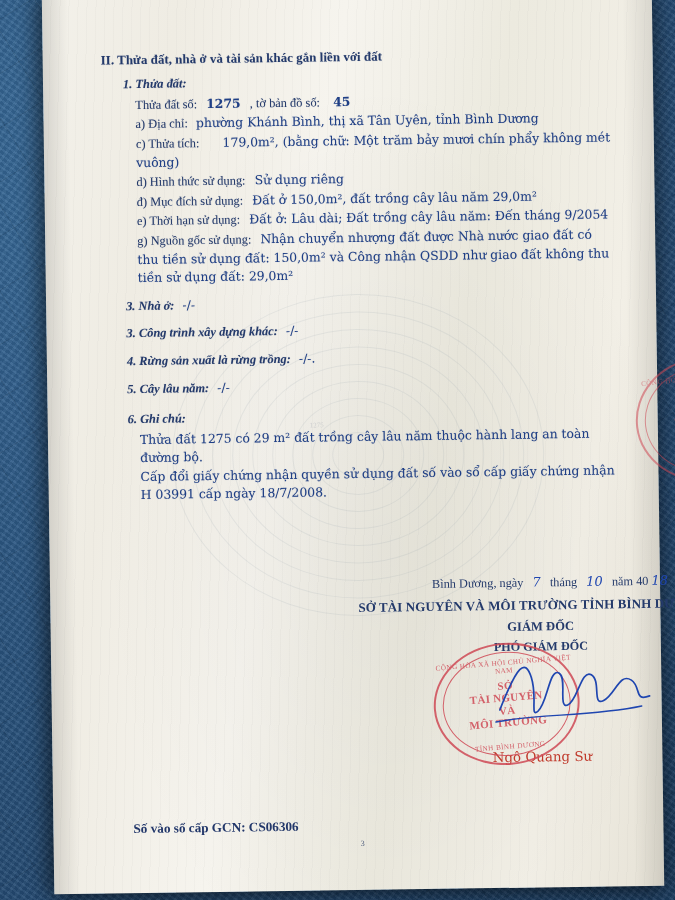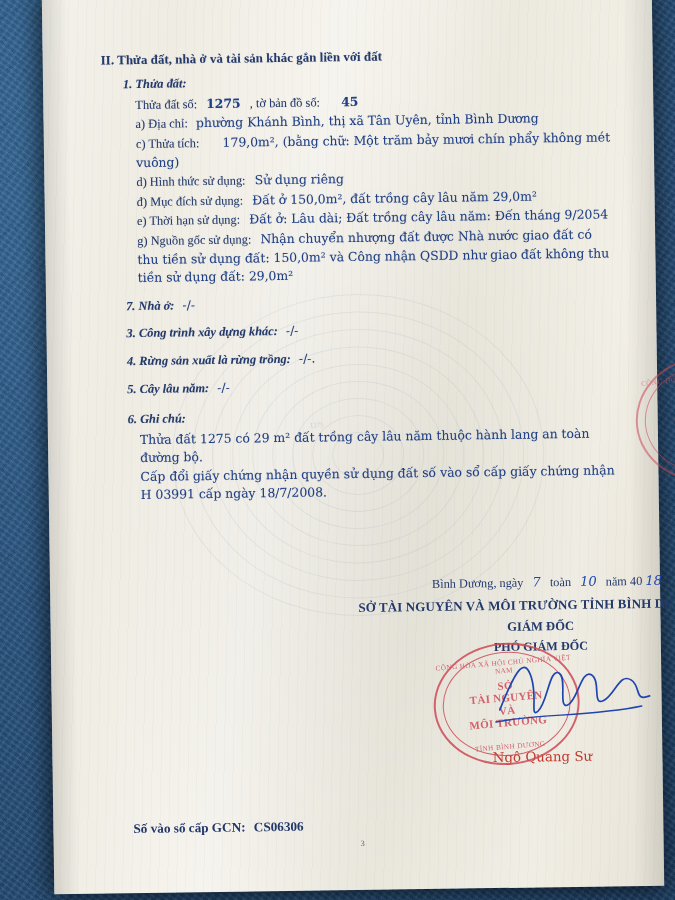--- a/index.html
+++ b/index.html
@@ -290,21 +290,21 @@
 
       <div class="sec-title">II. Thửa đất, nhà ở và tài sản khác gắn liền với đất</div>
 
       <div class="block">
         <div class="subtitle">1. Thửa đất:</div>
 
         <div class="row">
           <span>Thửa đất số:</span>
           <span class="hand num" style="margin:0 6px;">1275</span>
           <span>, tờ bản đồ số:</span>
-          <span class="hand num" style="margin-left:18px;">45</span>
+          <span class="hand num" style="margin-left:10px;">45</span>
         </div>
 
         <div class="row">
           <span>a) Địa chỉ:</span>
           <span class="hand" style="margin-left:5px;">phường Khánh Bình, thị xã Tân Uyên, tỉnh Bình Dương</span>
         </div>
 
         <div class="row">
           <span>c) Thửa tích:</span>
           <span class="hand" style="margin-left:20px;">179,0m², (bằng chữ: Một trăm bảy mươi chín phẩy không mét vuông)</span>
@@ -324,21 +324,21 @@
           <span>e) Thời hạn sử dụng:</span>
           <span class="hand" style="margin-left:6px;">Đất ở: Lâu dài; Đất trồng cây lâu năm: Đến tháng 9/2054</span>
         </div>
 
         <div class="row">
           <span>g) Nguồn gốc sử dụng:</span>
           <span class="hand" style="margin-left:6px;">Nhận chuyển nhượng đất được Nhà nước giao đất có thu tiền sử dụng đất: 150,0m² và Công nhận QSDD như giao đất không thu tiền sử dụng đất: 29,0m²</span>
         </div>
 
         <div class="item">
-          <span>7. Nhà ở:</span>
+          <span>3. Nhà ở:</span>
           <span class="hand plain" style="margin-left:5px;">-/-</span>
         </div>
         <div class="item">
           <span>3. Công trình xây dựng khác:</span>
           <span class="hand plain" style="margin-left:5px;">-/-</span>
         </div>
         <div class="item">
           <span>4. Rừng sản xuất là rừng trồng:</span>
           <span class="hand plain" style="margin-left:5px;">-/-.</span>
         </div>
@@ -354,21 +354,21 @@
         <div class="note-body hand">Cấp đổi giấy chứng nhận quyền sử dụng đất số vào sổ cấp giấy chứng nhận H 03991 cấp ngày 18/7/2008.</div>
       </div>
     </div>
 
     <div class="small-note">1275</div>
 
     <div class="sign">
       <div class="place">
         <span>Bình Dương, ngày</span>
         <span class="hw-date" style="margin:0 6px;">7</span>
-        <span>toàn</span>
+        <span>tháng</span>
         <span class="hw-date" style="margin:12px 6px;">10</span>
         <span>năm 40</span>
         <span class="hw-date">18</span>
       </div>
       <div class="org">SỞ TÀI NGUYÊN VÀ MÔI TRƯỜNG TỈNH BÌNH DƯƠNG</div>
       <div class="role">GIÁM ĐỐC</div>
       <div class="role2">PHÓ GIÁM ĐỐC</div>
       <div class="name">Ngô Quang Sư</div>
     </div>
 
@@ -395,18 +395,18 @@
       <div class="arc-bot">TỈNH B...</div>
     </div>
 
     <svg class="scribble" viewBox="0 0 170 90">
       <path d="M8,62 C26,18 34,10 40,30 C46,50 38,70 46,64 C56,56 58,20 68,26 C76,31 66,62 76,58 C86,54 90,22 100,28 C110,34 100,60 112,54 C124,48 128,26 140,34 C150,41 142,56 158,50" fill="none" stroke="#1f46b0" stroke-width="1.7" stroke-linecap="round"></path>
       <path d="M4,74 C44,66 100,70 150,60" fill="none" stroke="#1f46b0" stroke-width="1.4" stroke-linecap="round"></path>
     </svg>
 
     <div class="footer">
       <span>Số vào sổ cấp GCN:</span>
-      <span style="margin-left:5px;">CS06306</span>
+      <span style="">CS06306</span>
     </div>
 
     <div class="pagemark">3</div>
   </div>
 </div>
 
 </body></html>

